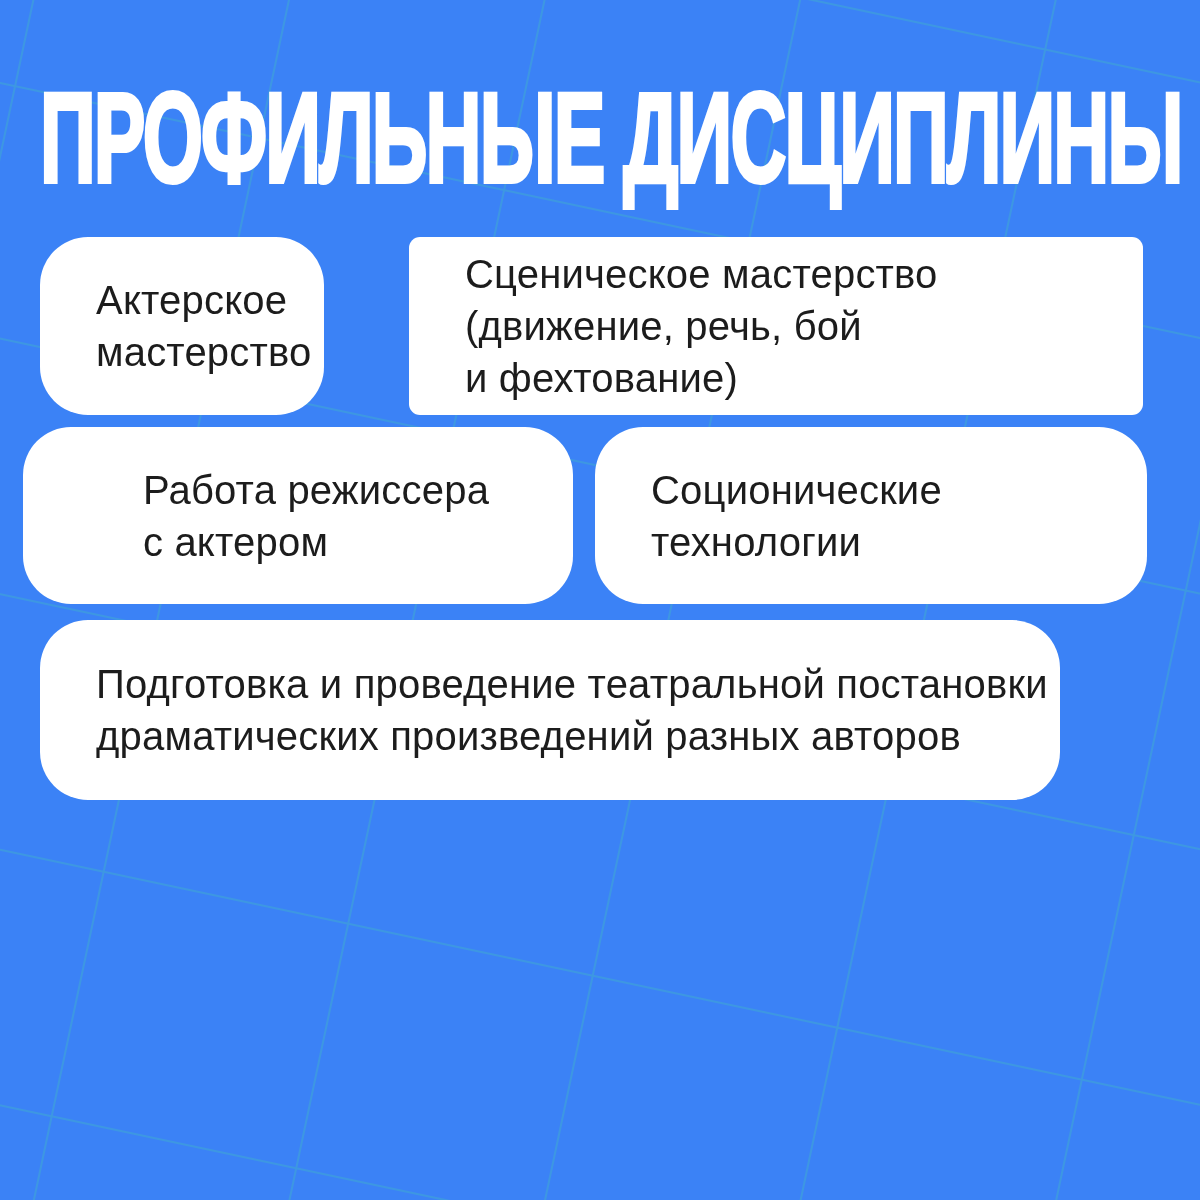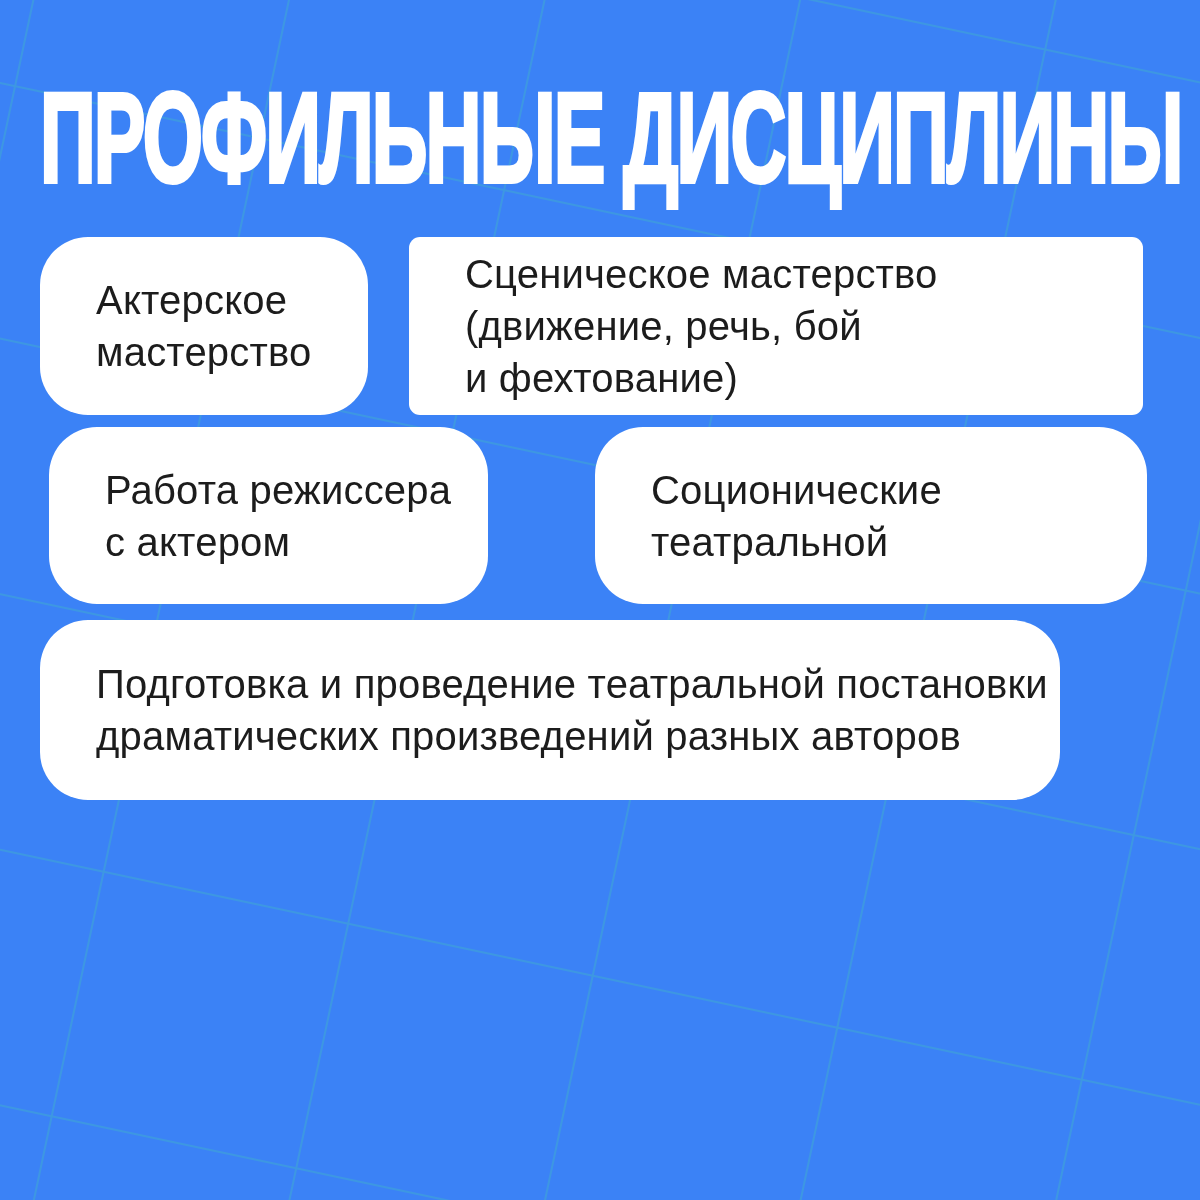--- a/index.html
+++ b/index.html
@@ -48,23 +48,23 @@
     padding-left: 56px;
     padding-right: 20px;
   }
   .card-text {
     color: #1c1c1c;
     font-size: 40px;
     line-height: 52px;
     white-space: pre;
     letter-spacing: 0.2px;
   }
-  .card-acting      { left: 40px;  top: 237px; width: 328px;  height: 178px; }
+  .card-acting      { left: 40px;  top: 237px; width: 284px;  height: 178px; }
   .card-stagecraft  { left: 409px; top: 237px; width: 734px;  height: 178px; border-radius: 11px; }
-  .card-director    { left: 49px;  top: 427px; width: 439px;  height: 177px; }
+  .card-director    { left: 23px;  top: 427px; width: 550px;  height: 177px; justify-content: center; }
   .card-socionics   { left: 595px; top: 427px; width: 552px;  height: 177px; }
   .card-production  { left: 40px;  top: 620px; width: 1020px; height: 180px; }
   .card-history     { left: 40px;  top: 817px; width: 1103px; height: 175px; }
 </style>
 </head>
 <body>
 
 <div class="canvas">
 
   <div class="grid-overlay"></div>
@@ -82,21 +82,21 @@
 и фехтование)</span>
   </div>
 
   <div class="card card-director">
     <span class="card-text">Работа режиссера
 с актером</span>
   </div>
 
   <div class="card card-socionics">
     <span class="card-text">Соционические
-театральной</span>
+технологии</span>
   </div>
 
   <div class="card card-production">
     <span class="card-text">Подготовка и проведение театральной постановки
 драматических произведений разных авторов</span>
   </div>
 
 
 </div>
 

